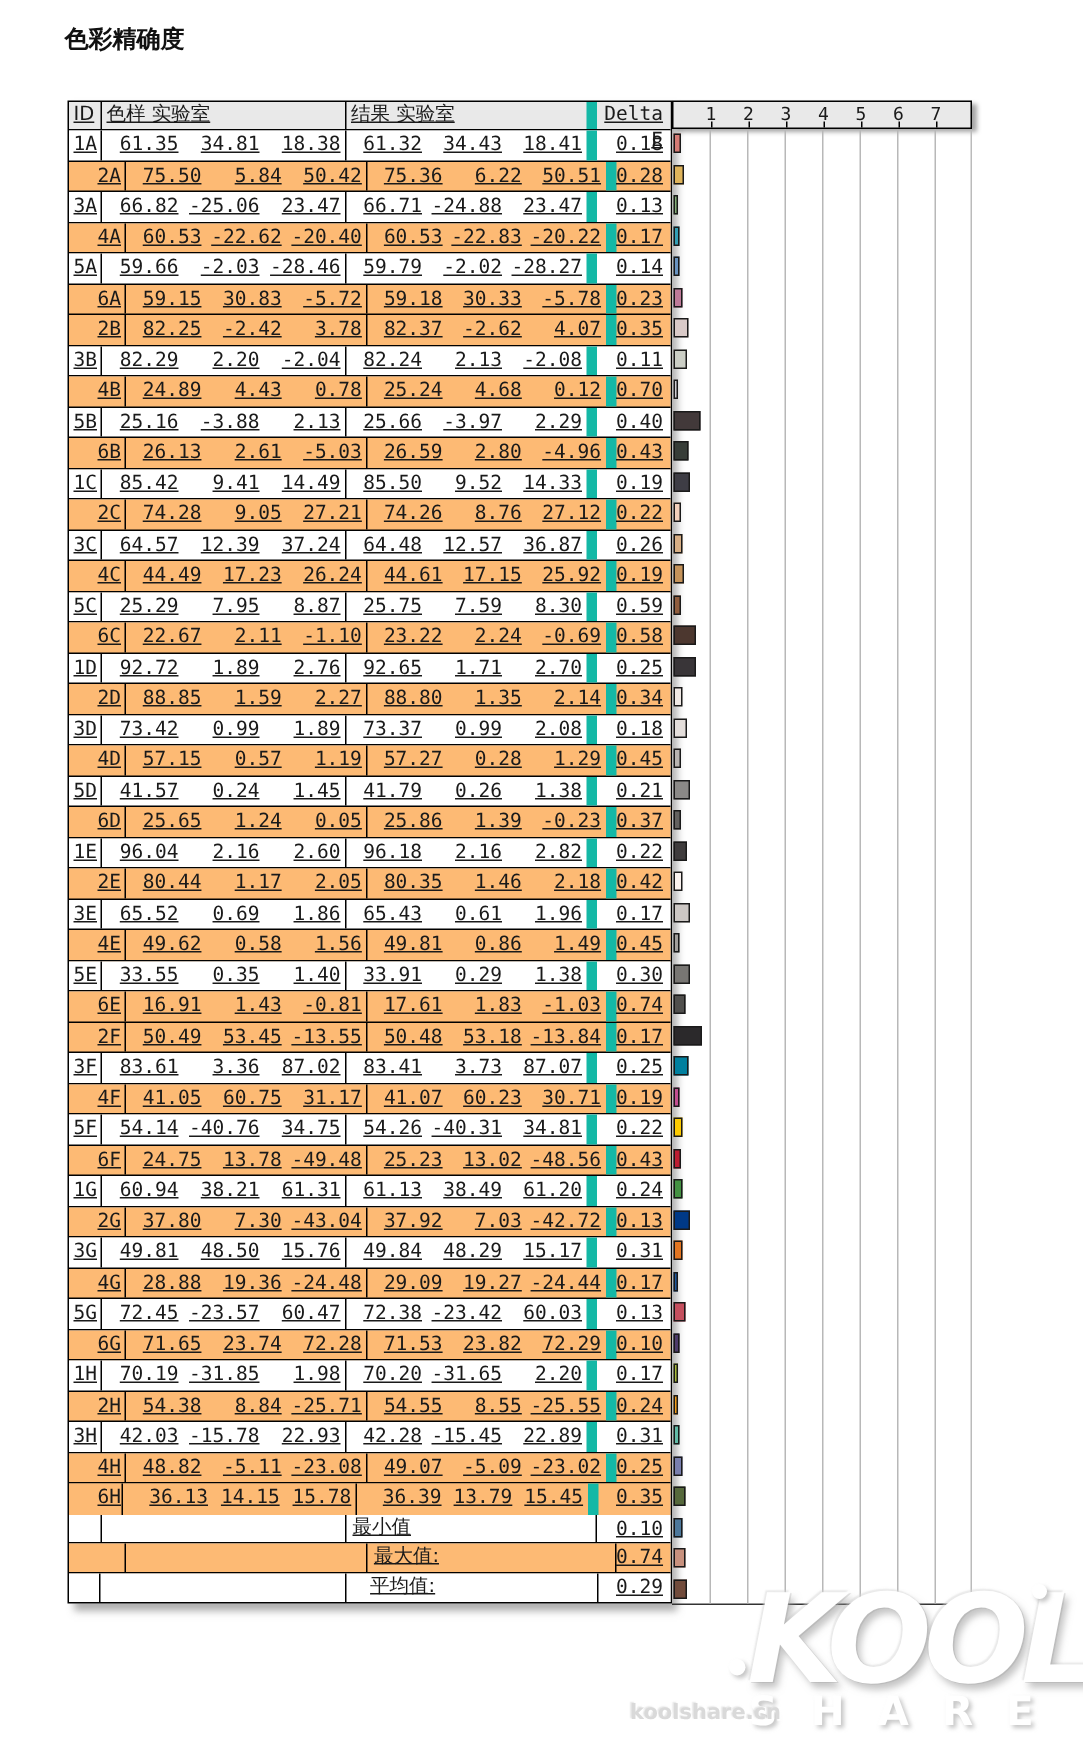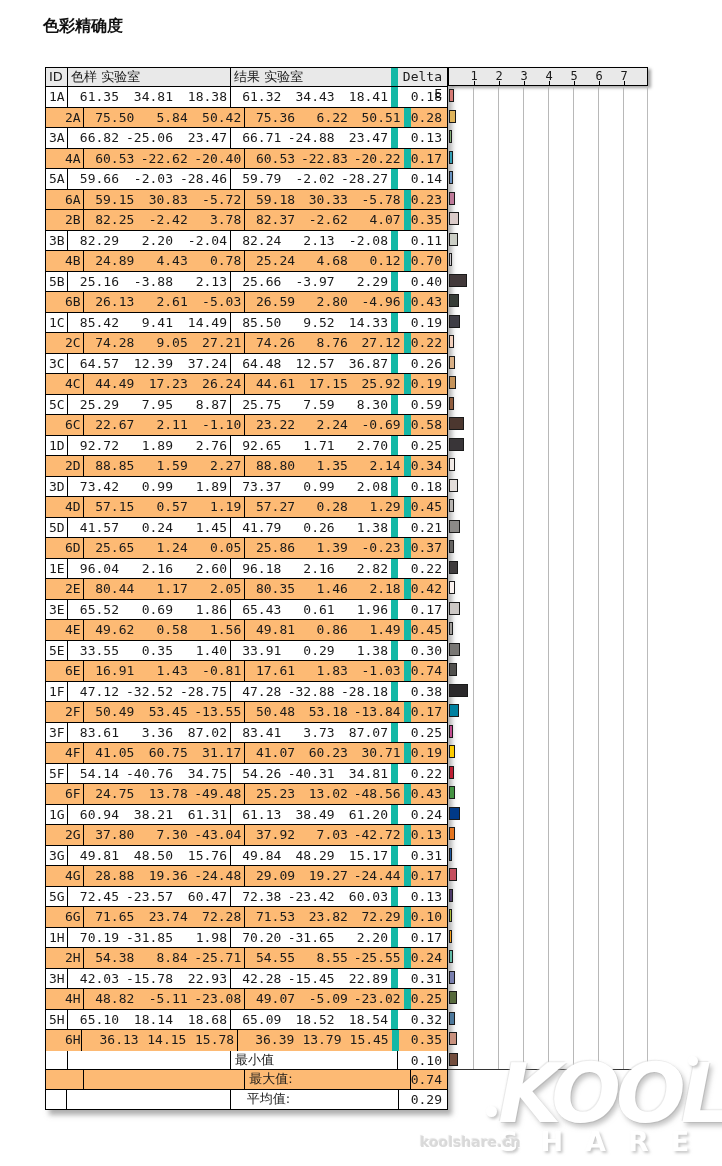--- a/index.html
+++ b/index.html
@@ -6,21 +6,21 @@
   #app{position:relative;width:722px;height:1166px;background:#fff;overflow:hidden;
        font-family:"DejaVu Sans Mono","Liberation Mono",monospace;color:#1a1a1a;}
   *{box-sizing:border-box;}
 
   .title{position:absolute;left:43px;top:16px;font-size:16px;font-weight:bold;
          font-family:"DejaVu Sans","Liberation Sans",sans-serif;color:#111;}
 
   
   .tbl{position:absolute;left:45px;top:67px;width:403px;border:1px solid #000;
        background:#fff;box-shadow:4px 5px 5px rgba(110,110,110,0.55);}
-  .row{display:flex;height:20.5px;border-bottom:1px solid #000;background:#fff;}
+  .row{display:flex;height:20.5px;border-bottom:1px solid #000;background:#fff;text-decoration:underline;}
   .row.shade{background:#fdba74;padding-left:16px;}
   .row.head{height:19px;background:#e9e9e9;}
   .row:last-child{border-bottom:none;gap:12px;}
   .c-id{width:22px;border-right:1px solid #000;padding-left:3px;font-size:13px;line-height:19px;overflow:hidden;}
   .c-sample{width:163px;border-right:1px solid #000;display:flex;font-size:13px;line-height:19px;}
   .c-result{width:167px;border-right:7px solid #14b8a6;display:flex;font-size:13px;line-height:19px;}
   .c-delta{flex:1;text-align:right;padding-right:5px;font-size:13px;line-height:19px;}
   .num{flex:1;text-align:right;padding-right:3px;white-space:pre;}
   .hd{font-family:"DejaVu Sans","Liberation Sans",sans-serif;font-size:13px;line-height:17px;}
   .hd.mono{font-family:"DejaVu Sans Mono","Liberation Mono",monospace;}
@@ -464,34 +464,20 @@
             <span class="num">1.43</span>
             <span class="num">-0.81</span>
           </div>
           <div class="c-result">
             <span class="num">17.61</span>
             <span class="num">1.83</span>
             <span class="num">-1.03</span>
           </div>
           <div class="c-delta">0.74</div>
         </div>
-        <div class="row">
-          <div class="c-id">1F</div>
-          <div class="c-sample">
-            <span class="num">47.12</span>
-            <span class="num">-32.52</span>
-            <span class="num">-28.75</span>
-          </div>
-          <div class="c-result">
-            <span class="num">47.28</span>
-            <span class="num">-32.88</span>
-            <span class="num">-28.18</span>
-          </div>
-          <div class="c-delta">0.38</div>
-        </div>
         <div class="row shade">
           <div class="c-id">2F</div>
           <div class="c-sample">
             <span class="num">50.49</span>
             <span class="num">53.45</span>
             <span class="num">-13.55</span>
           </div>
           <div class="c-result">
             <span class="num">50.48</span>
             <span class="num">53.18</span>
@@ -687,34 +673,20 @@
             <span class="num">48.82</span>
             <span class="num">-5.11</span>
             <span class="num">-23.08</span>
           </div>
           <div class="c-result">
             <span class="num">49.07</span>
             <span class="num">-5.09</span>
             <span class="num">-23.02</span>
           </div>
           <div class="c-delta">0.25</div>
-        </div>
-        <div class="row">
-          <div class="c-id">5H</div>
-          <div class="c-sample">
-            <span class="num">65.10</span>
-            <span class="num">18.14</span>
-            <span class="num">18.68</span>
-          </div>
-          <div class="c-result">
-            <span class="num">65.09</span>
-            <span class="num">18.52</span>
-            <span class="num">18.54</span>
-          </div>
-          <div class="c-delta">0.32</div>
         </div>
         <div class="row shade">
           <div class="c-id">6H</div>
           <div class="c-sample">
             <span class="num">36.13</span>
             <span class="num">14.15</span>
             <span class="num">15.78</span>
           </div>
           <div class="c-result">
             <span class="num">36.39</span>

